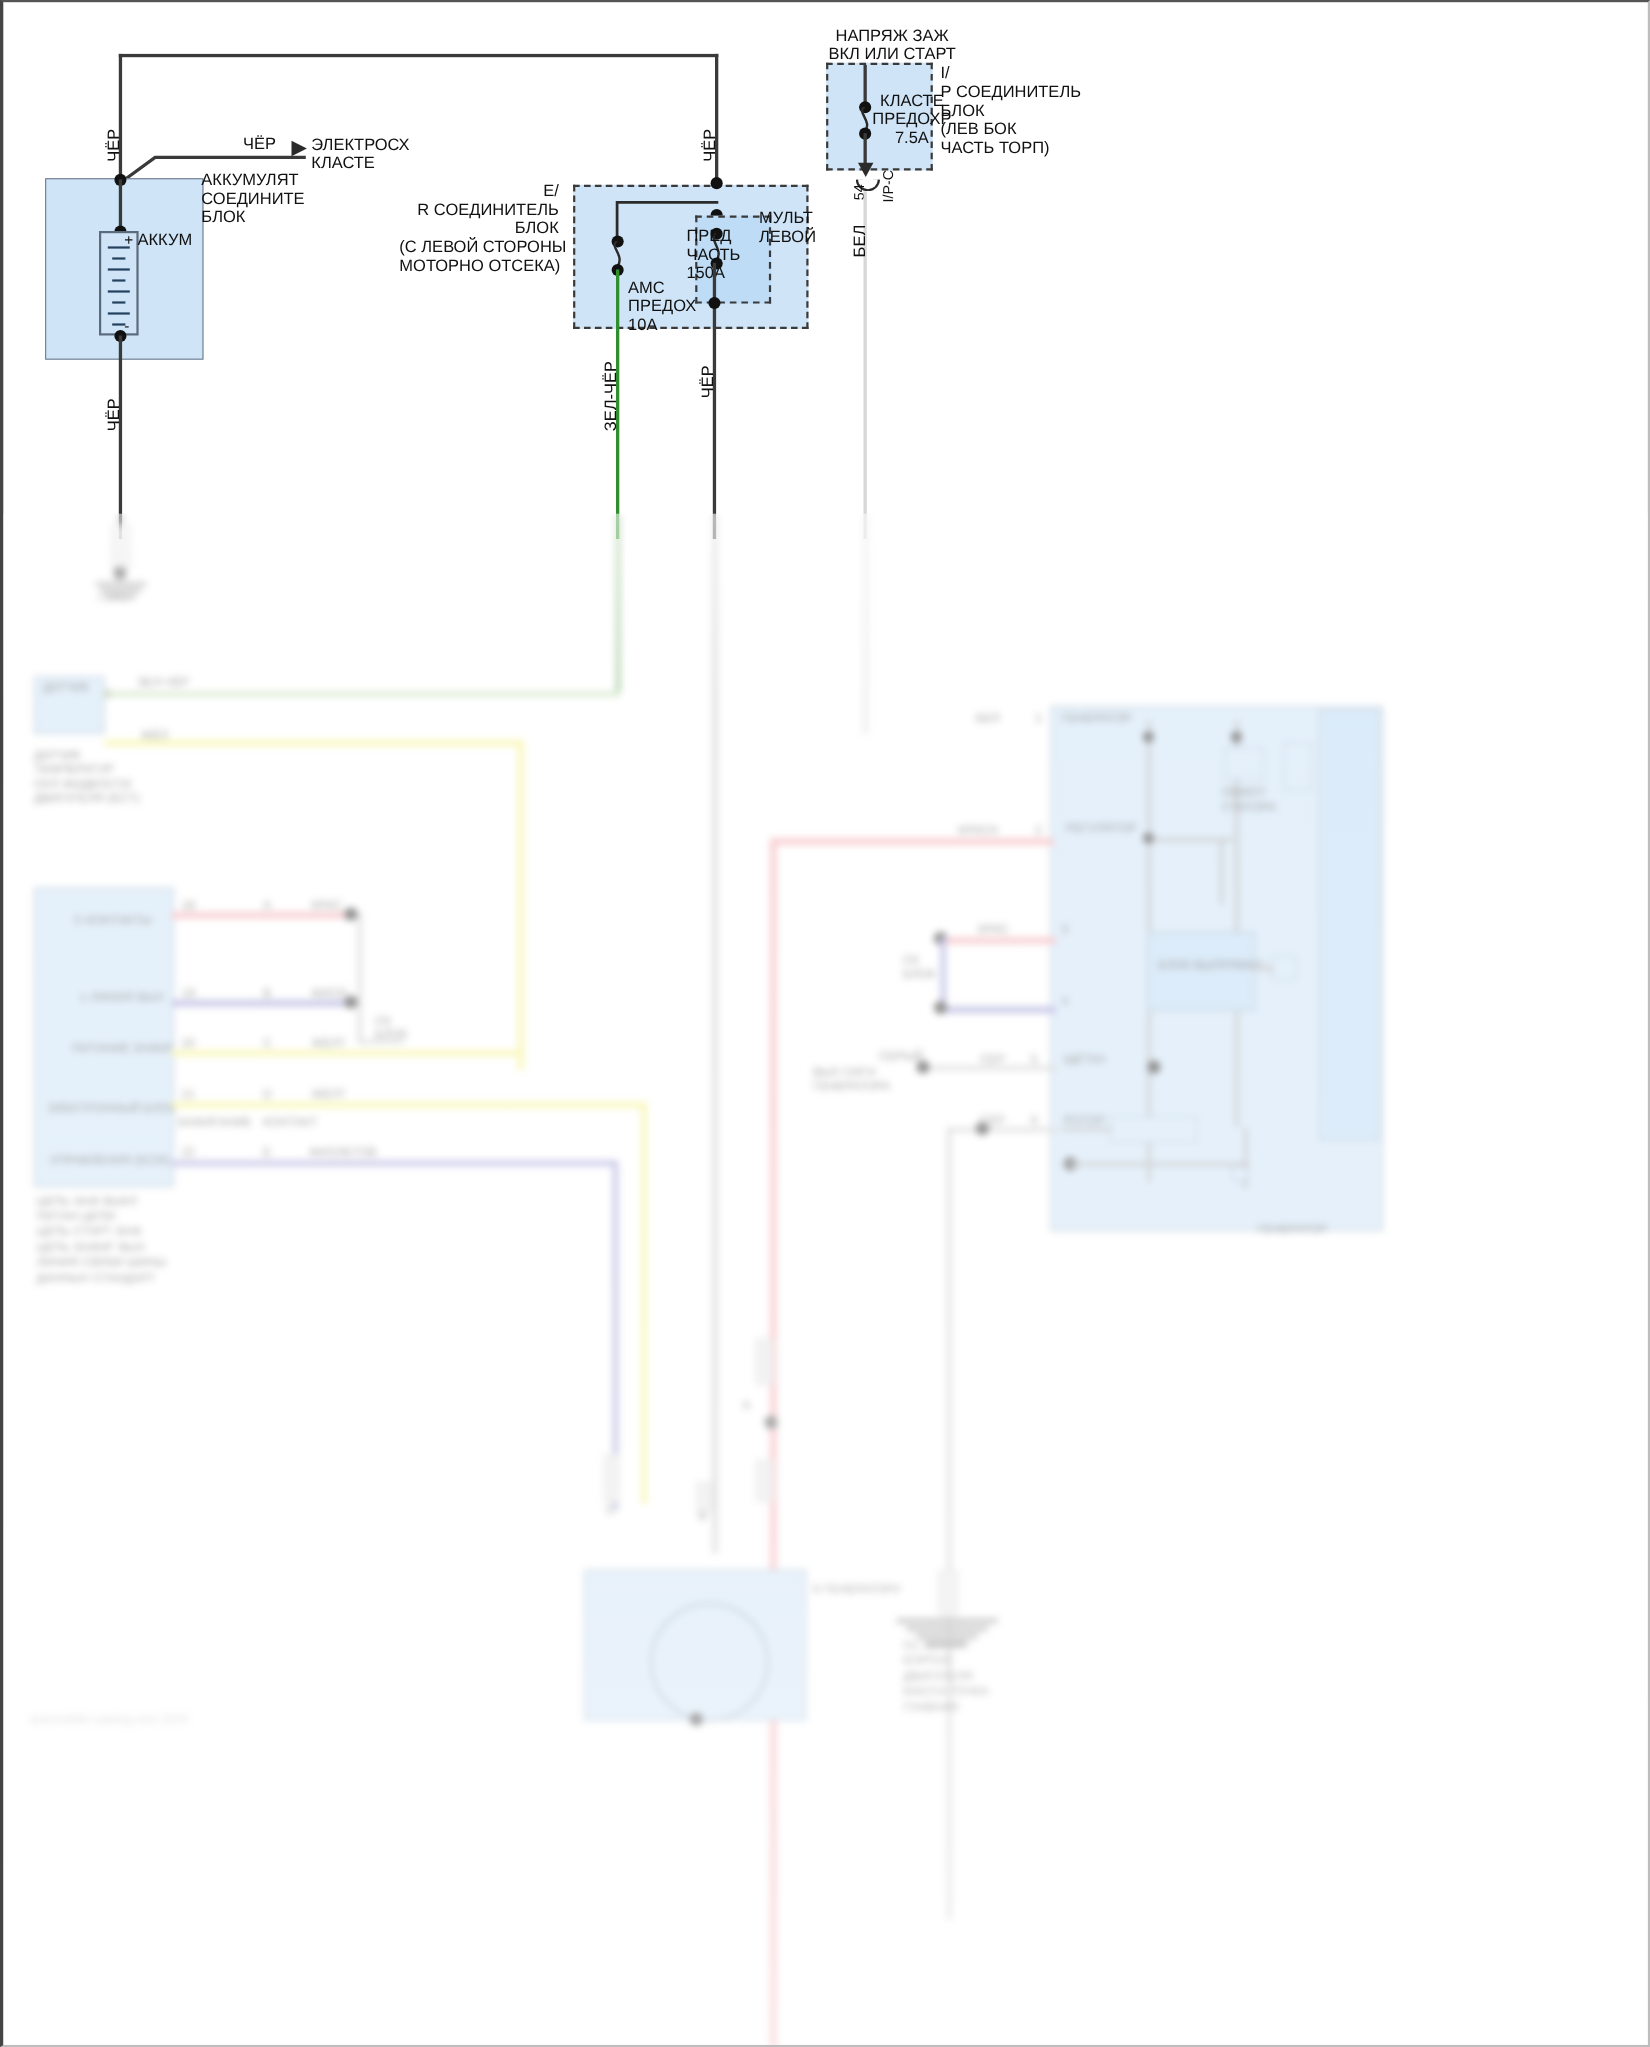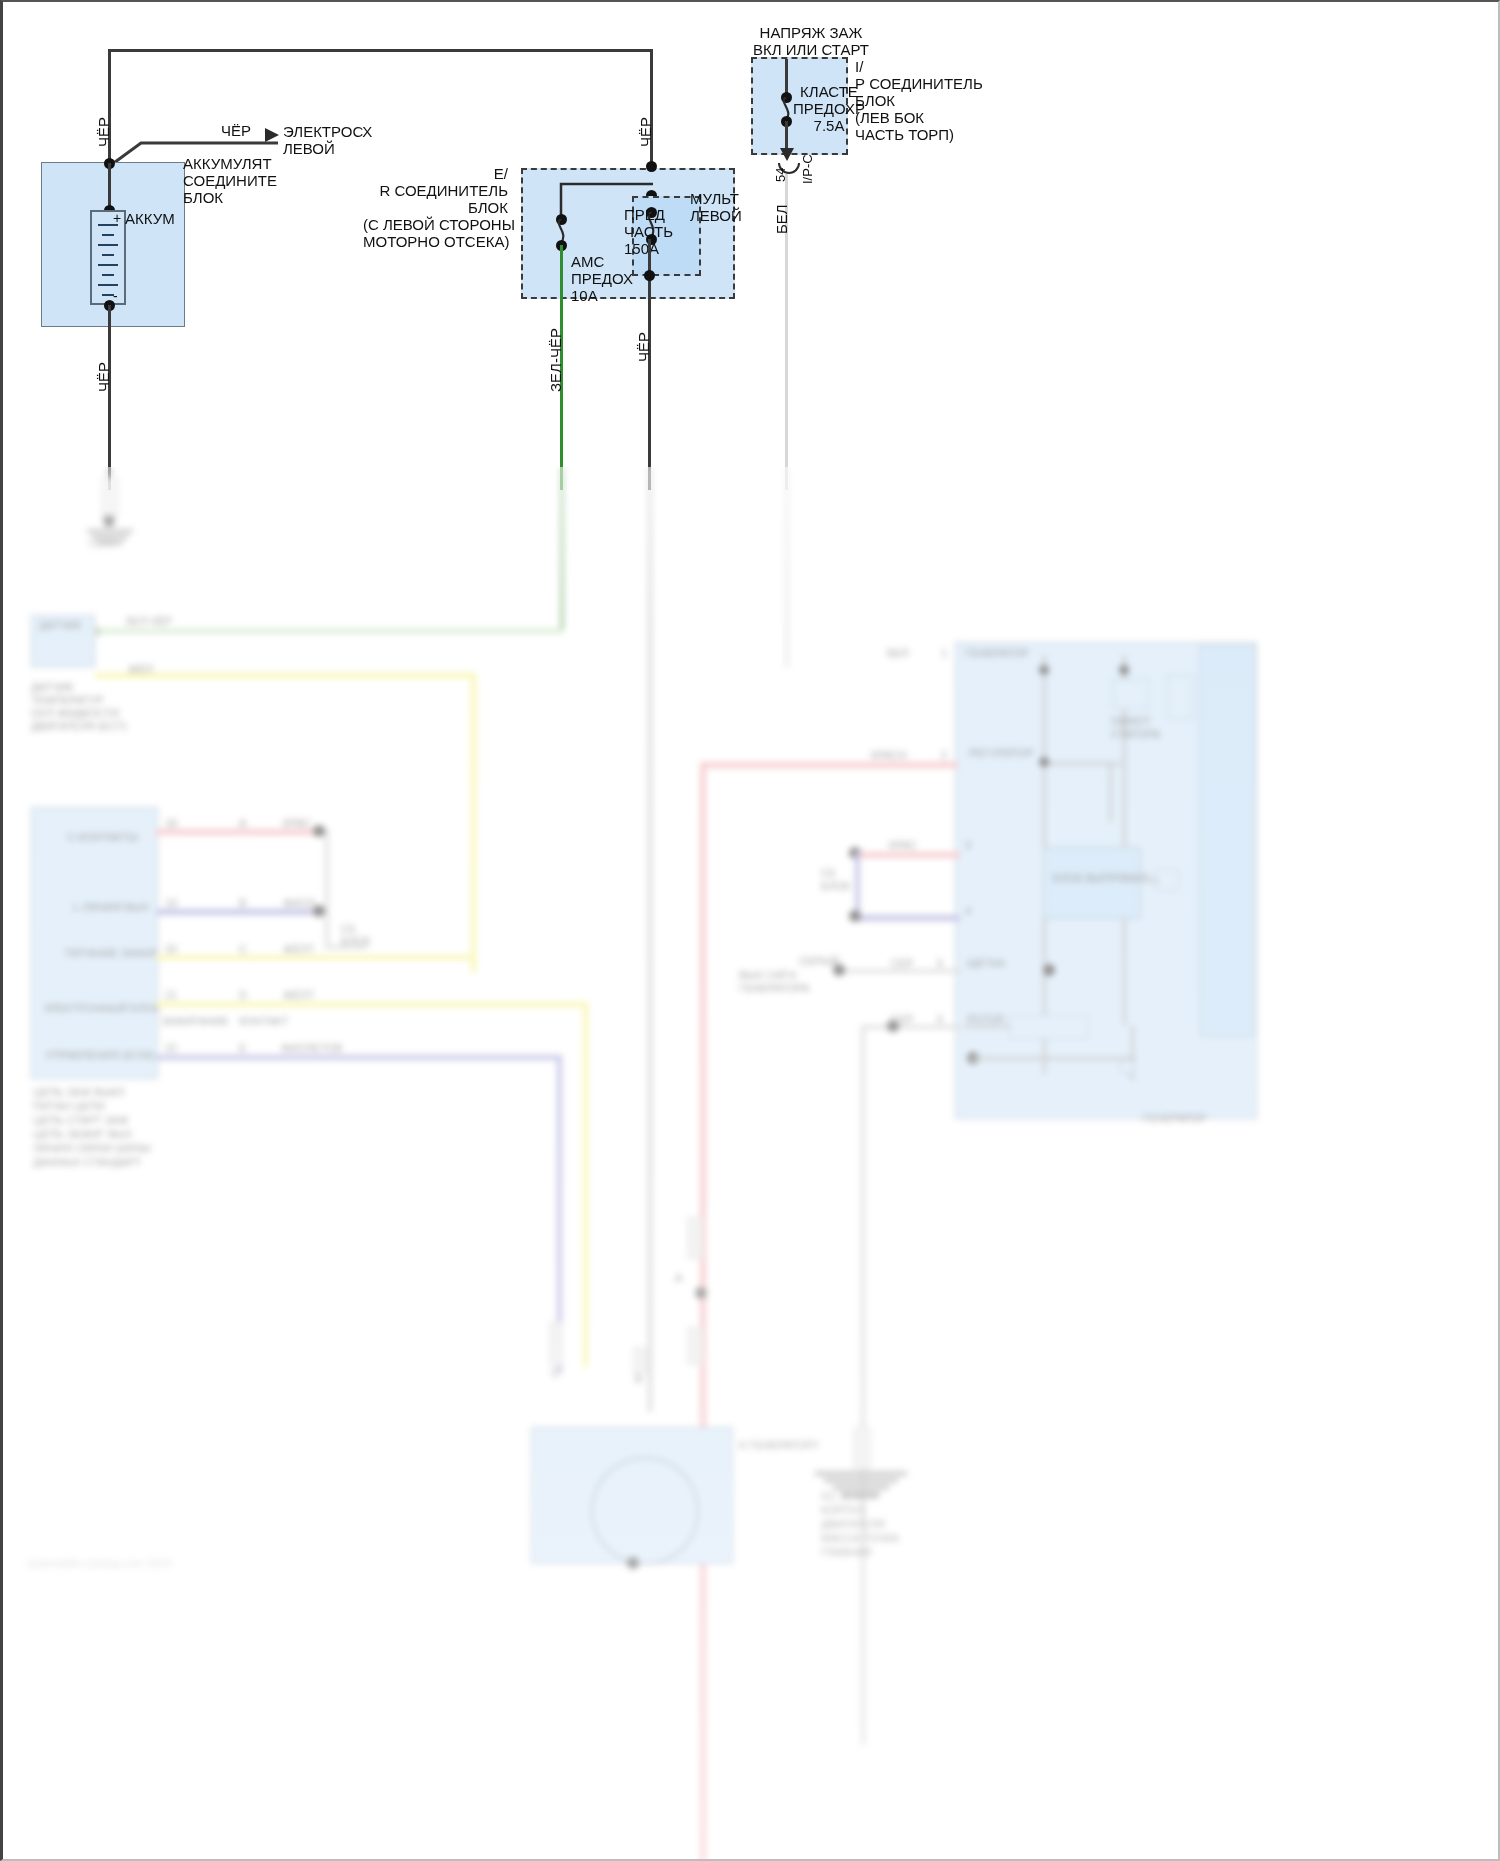--- a/index.html
+++ b/index.html
@@ -67,21 +67,21 @@
   <div class="wire v" style="left:105px;top:47px;height:115px;"></div>
   <div class="vlbl" style="left:92px;top:145px;">ЧЁР</div>
 
   <svg style="position:absolute;left:100px;top:105px;width:180px;height:70px;">
     <polyline points="8,58 38,36 175,36" fill="none" stroke="#3a3a3a" stroke-width="3"></polyline>
   </svg>
   <div class="wire h" style="left:272px;top:139px;width:-0px;"></div>
   <div class="arrow right" style="left:262px;top:126px;"></div>
   <div class="lbl" style="left:218px;top:120px;">ЧЁР</div>
   <div class="lbl" style="left:280px;top:121px;">ЭЛЕКТРОСХ
-ЛЕВОЙ</div>
+КЛАСТЕ</div>
 
   <div class="blk" style="left:38px;top:160px;width:144px;height:165px;"></div>
   <div class="lbl" style="left:180px;top:153px;">АККУМУЛЯТ
 СОЕДИНИТЕ
 БЛОК</div>
   <div class="dot" style="left:101px;top:156px;"></div>
 
   <div class="wire v" style="left:105px;top:161px;height:50px;"></div>
   <div class="dot" style="left:101px;top:203px;"></div>
   <div class="batt" style="left:87px;top:208px;width:36px;height:95px;">

